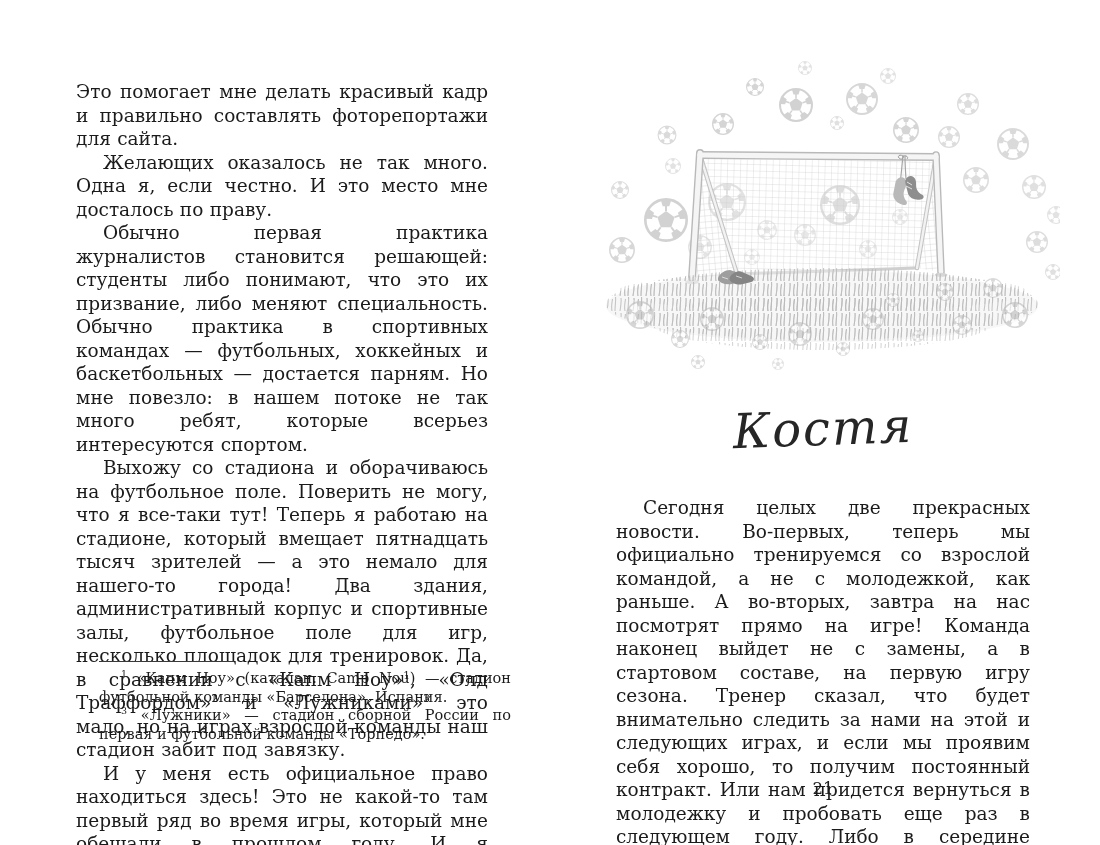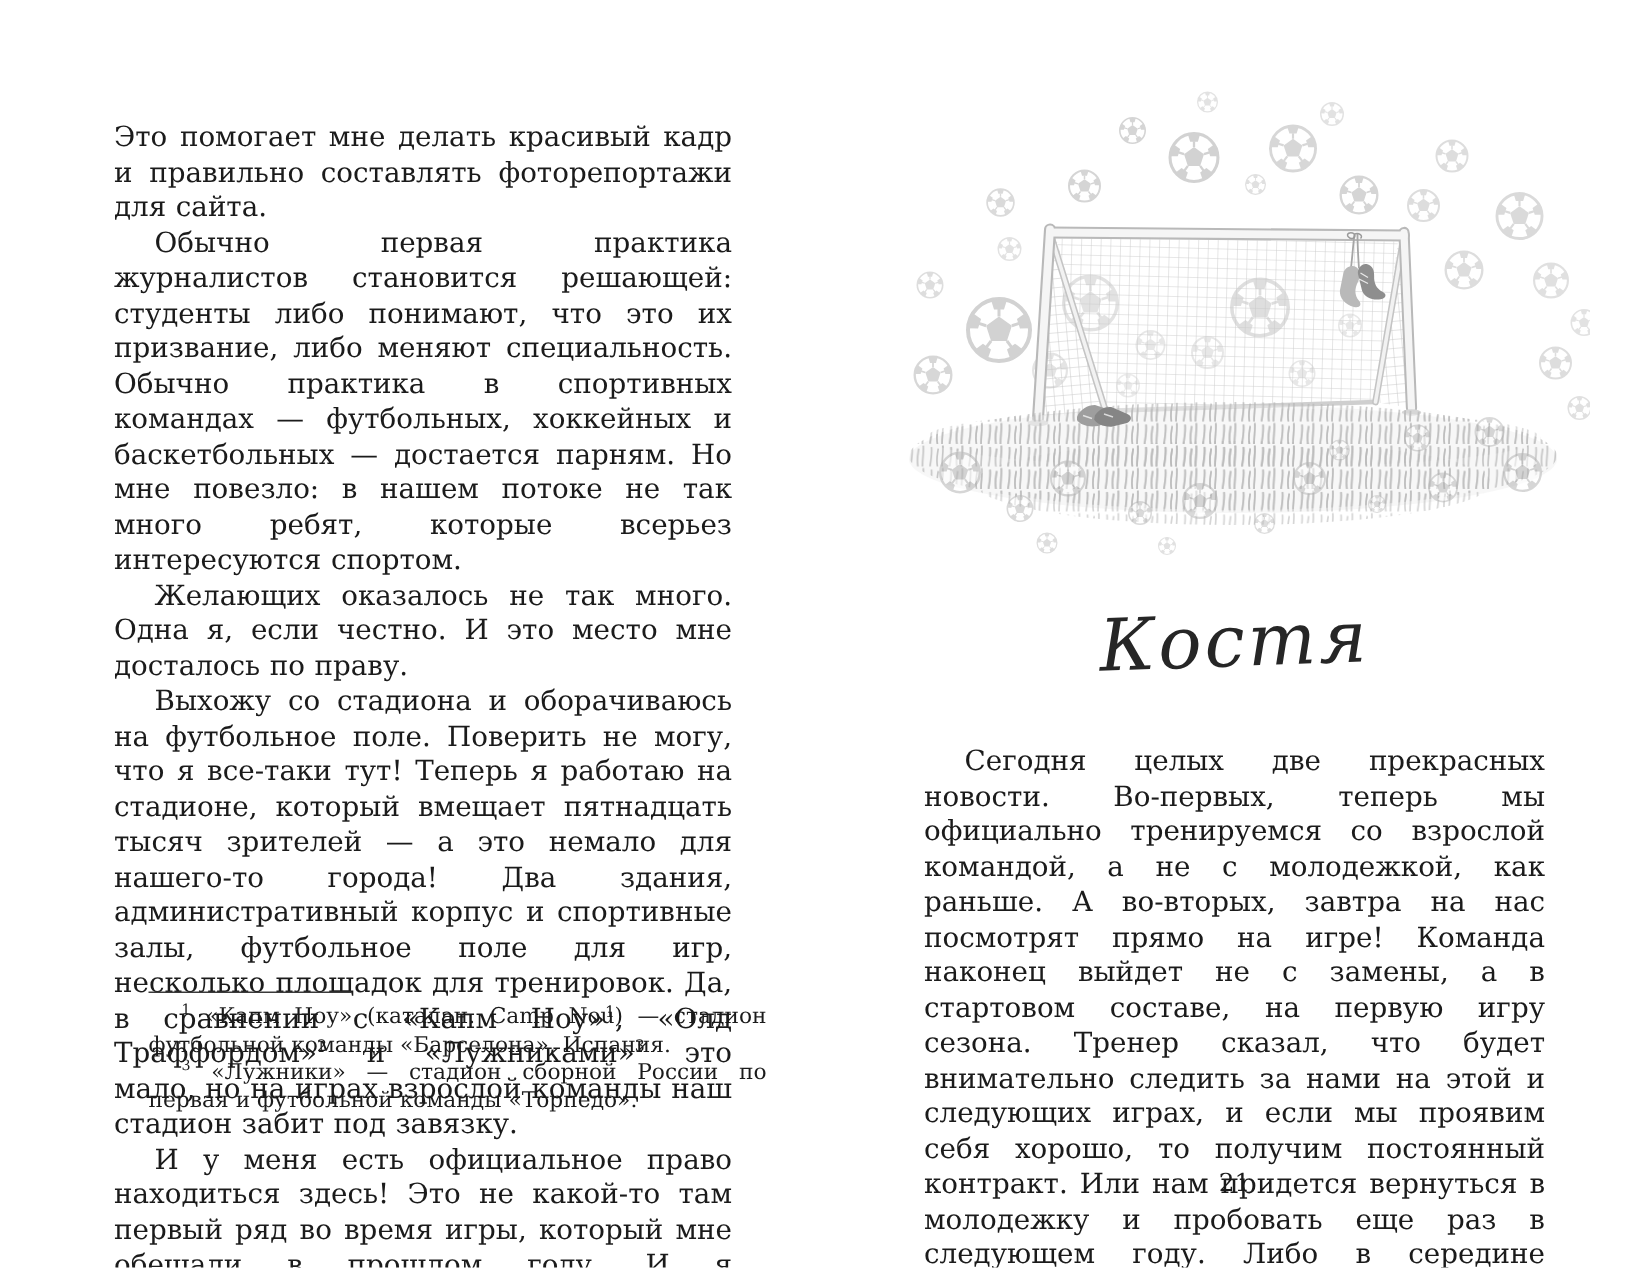--- a/index.html
+++ b/index.html
@@ -44,22 +44,22 @@
   }
 </style>
 </head>
 <body>
 
 <div class="spread">
 
   <section class="page page-left">
     <div class="body-col">
       <p class="para noindent">Это помогает мне делать красивый кадр и правильно составлять фоторепортажи для сайта.</p>
+      <p class="para">Желающих оказалось не так много. Одна я, если честно. И это место мне досталось по праву.</p>
       <p class="para">Обычно первая практика журналистов становится решающей: студенты либо понимают, что это их призвание, либо меняют специальность. Обычно практика в спортивных командах — футбольных, хоккейных и баскетбольных — достается парням. Но мне повезло: в нашем потоке не так много ребят, которые всерьез интересуются спортом.</p>
-      <p class="para">Желающих оказалось не так много. Одна я, если честно. И это место мне досталось по праву.</p>
       <p class="para"><span>Выхожу со стадиона и оборачиваюсь на футбольное поле. Поверить не могу, что я все-таки тут! Теперь я работаю на стадионе, который вмещает пятнадцать тысяч зрителей — а это немало для нашего-то города! Два здания, административный корпус и спортивные залы, футбольное поле для игр, несколько площадок для тренировок. Да, в сравнении с «Капм Ноу»</span><sup class="note-ref">1</sup><span>, «Олд Траффордом»</span><sup class="note-ref">2</sup><span> и «Лужниками»</span><sup class="note-ref">3</sup><span> это мало, но на играх взрослой команды наш стадион забит под завязку.</span></p>
       <p class="para">И у меня есть официальное право находиться здесь! Это не какой-то там первый ряд во время игры, который мне обещали в прошлом году. И я воспользуюсь этим шансом по полной.</p>
     </div>
 
     <div class="footnotes">
       <div class="fn-divider"></div>
       <p class="fn"><sup>1</sup> <span>«Капм Ноу» (каталан. Camp Nou) — стадион футбольной команды «Барселона», Испания.</span></p>
       <p class="fn"><sup>3</sup> <span>«Лужники» — стадион сборной России по первая и футбольной команды «Торпедо».</span></p>
     </div>
   </section>

